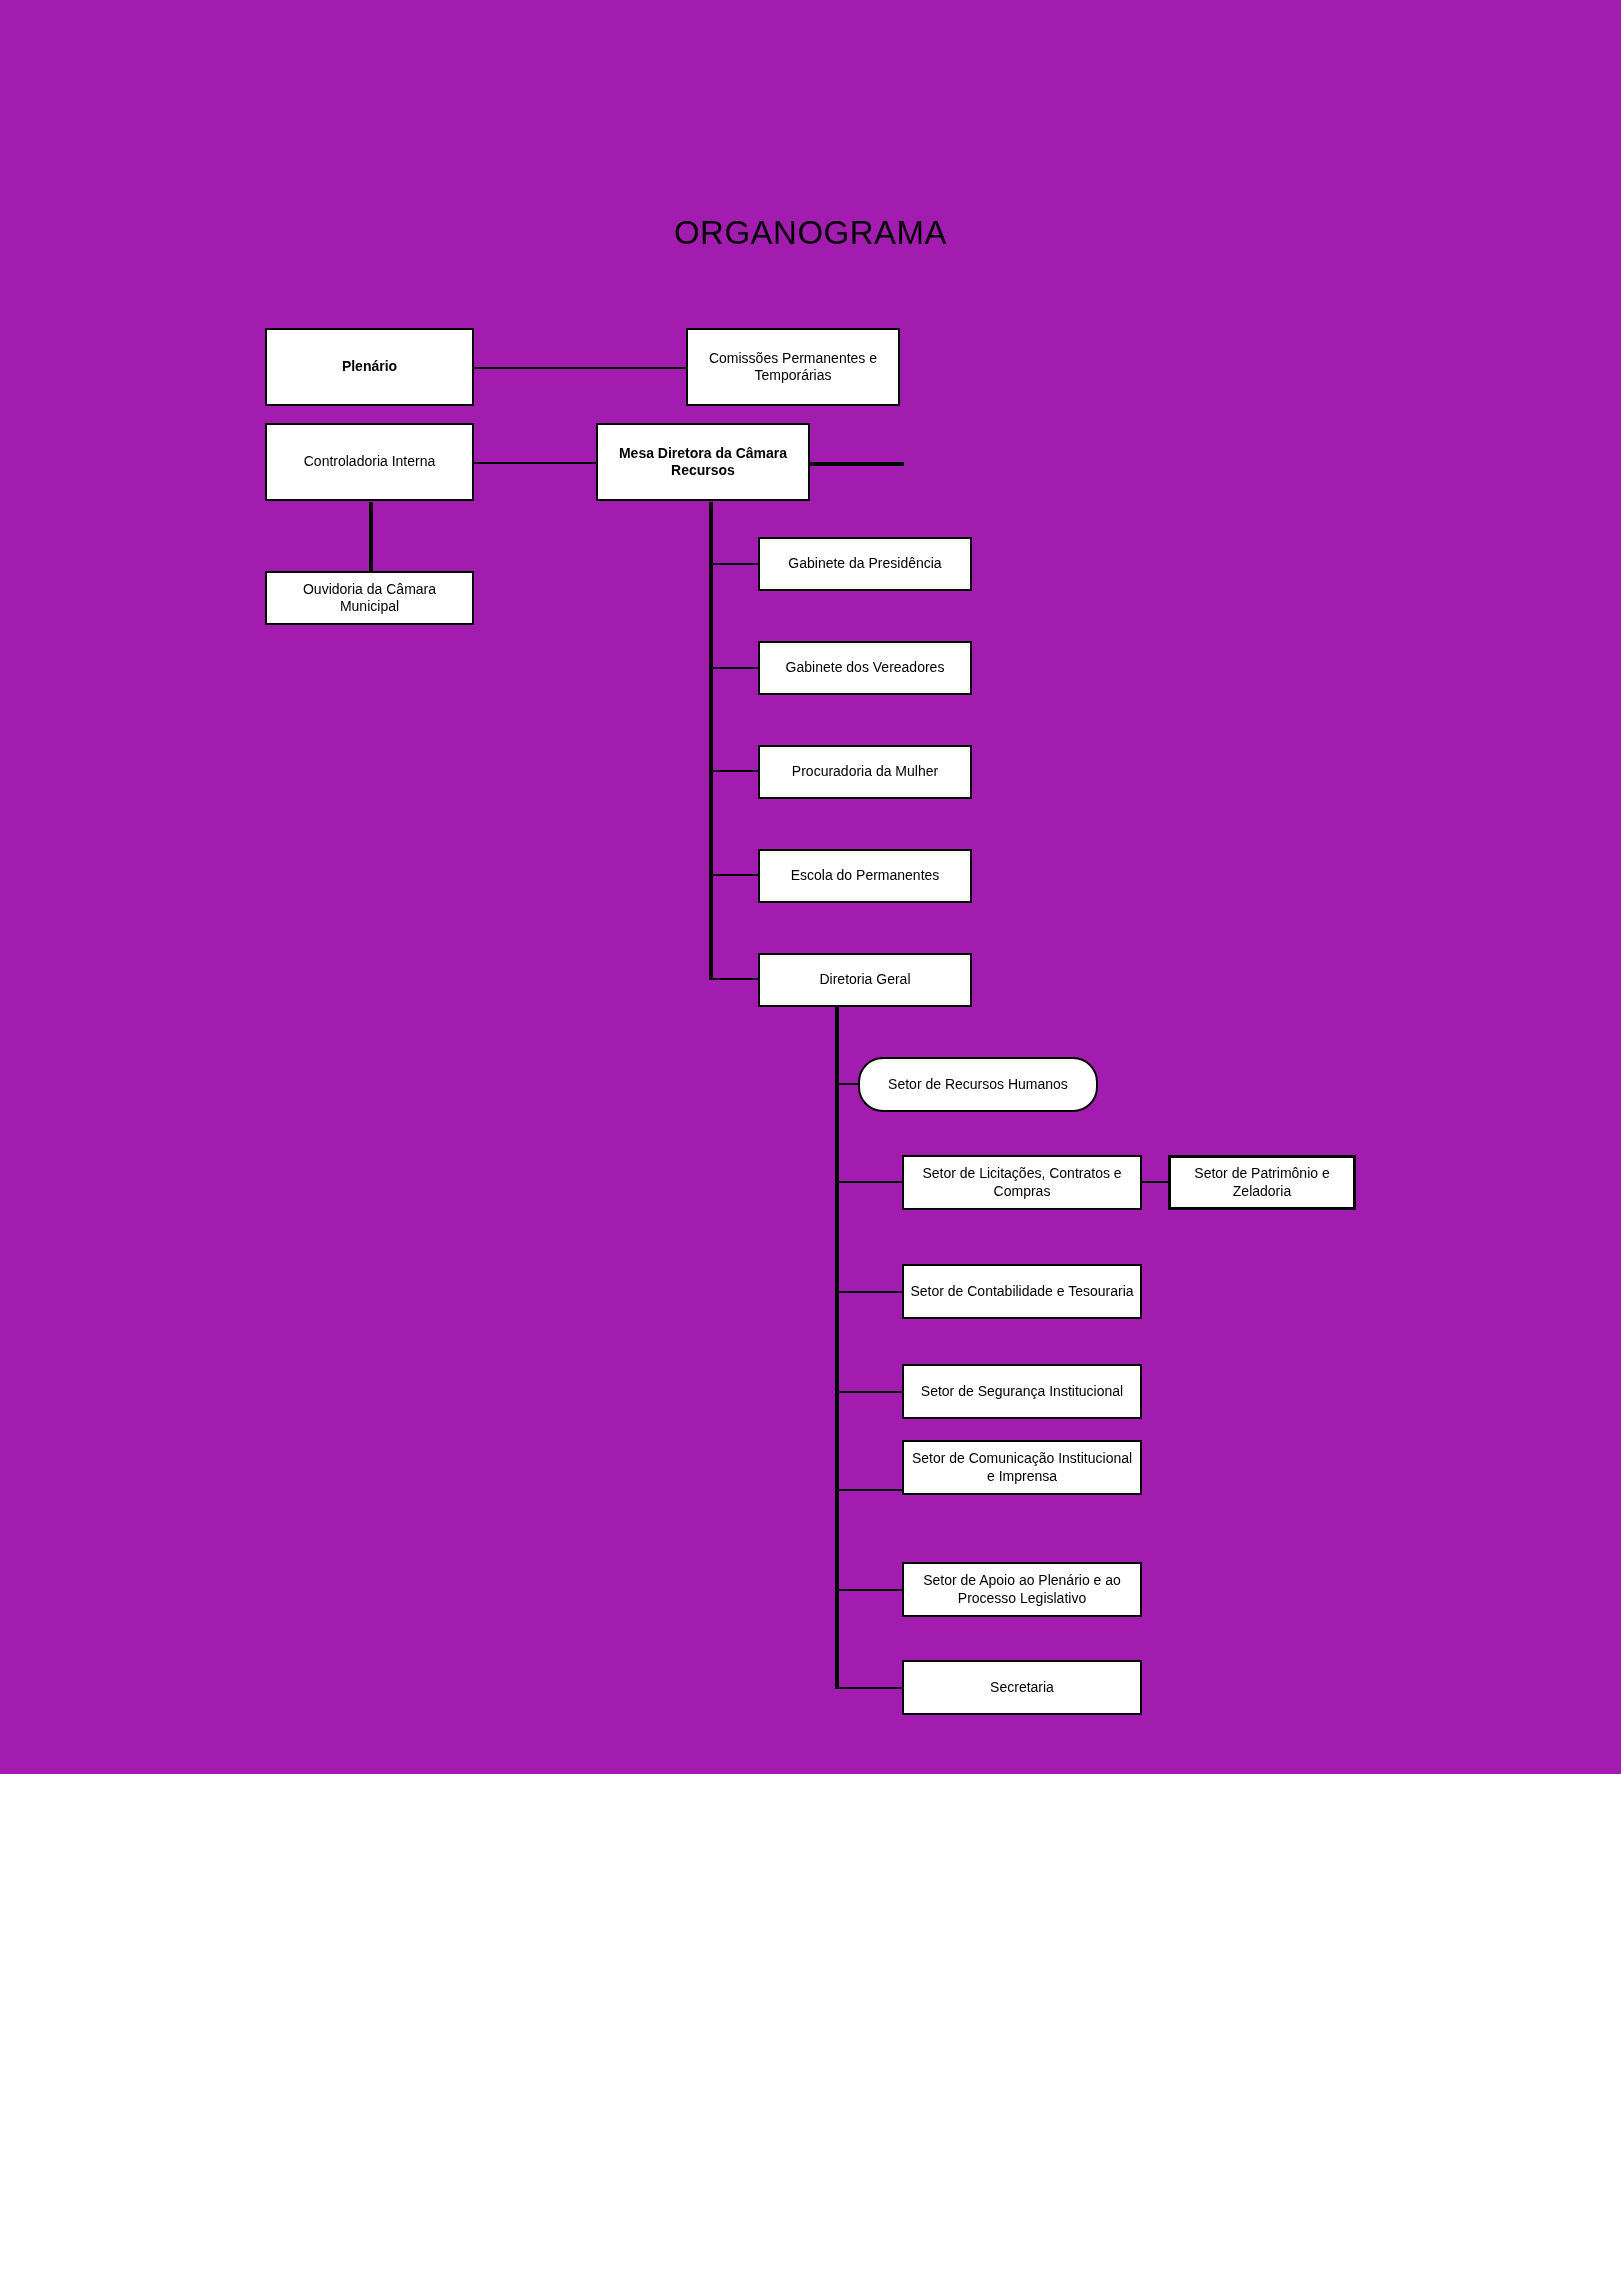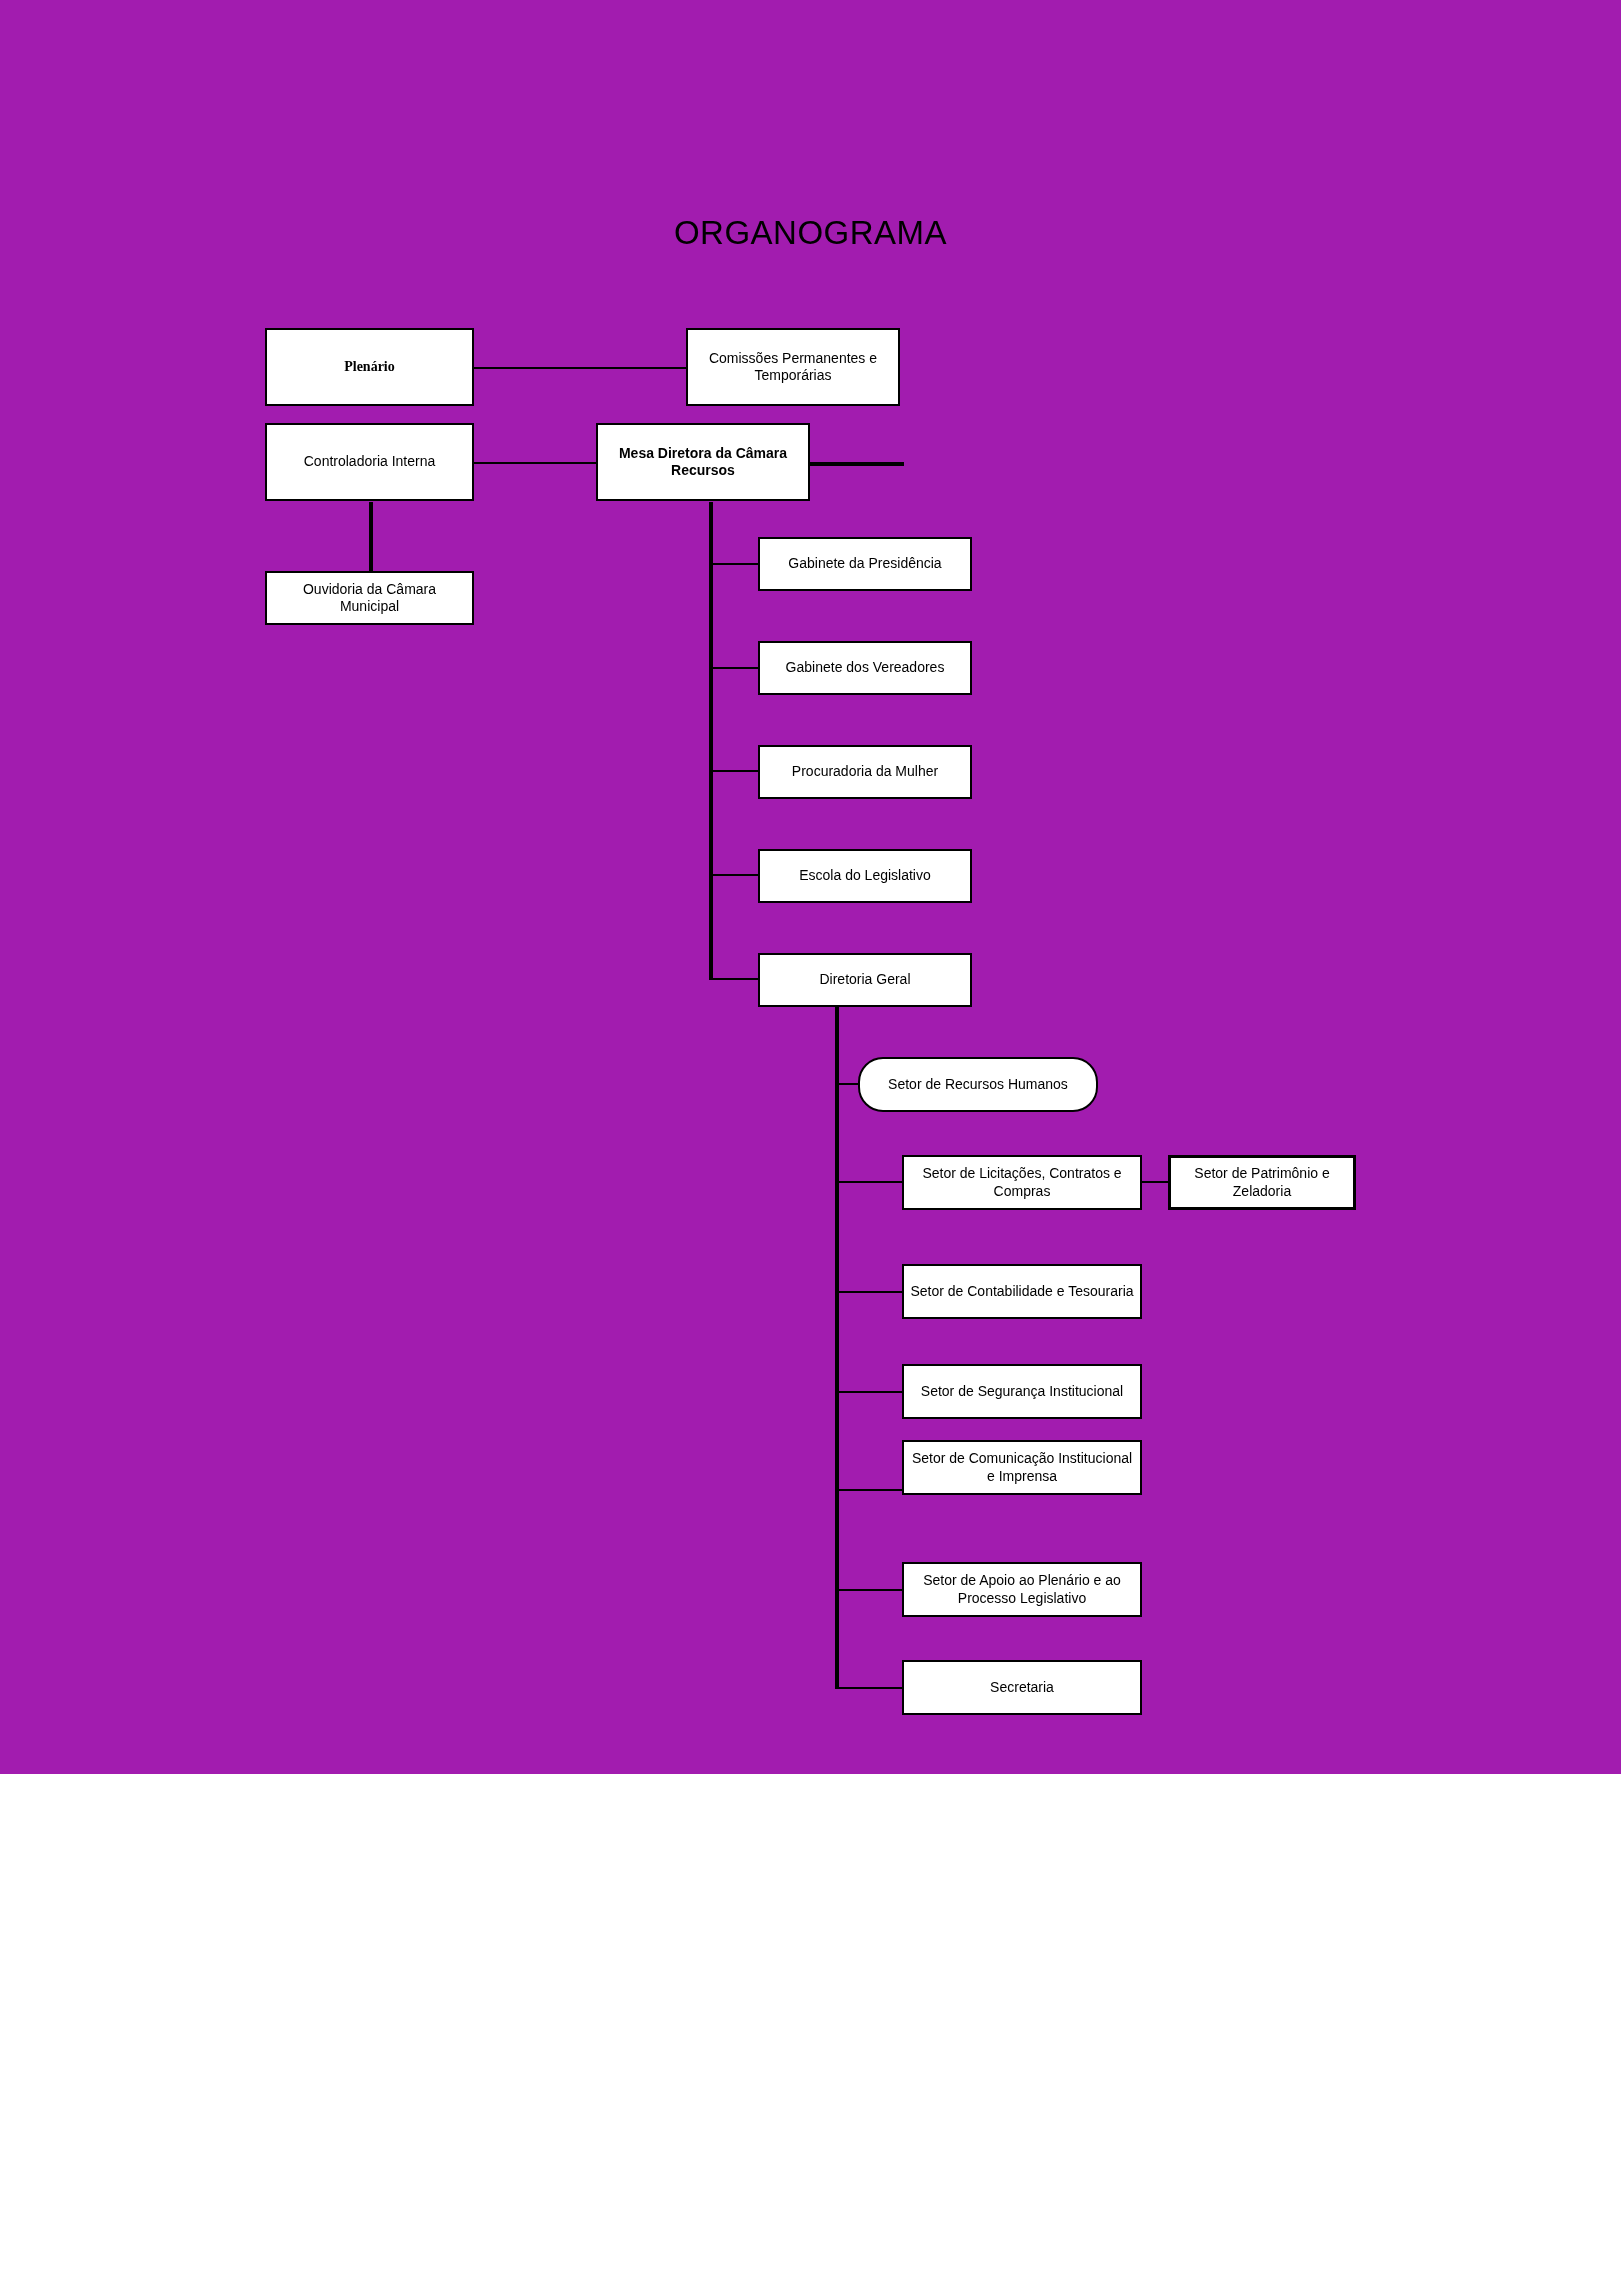--- a/index.html
+++ b/index.html
@@ -102,21 +102,21 @@
       <div class="conn h" style="left: 709px; top: 978px; width: 49px; height: 2px;"></div>
       <div class="conn v thick" style="left: 835px; top: 1007px; height: 681px; width: 3.9px;"></div>
       <div class="conn h" style="left: 835px; top: 1083px; width: 67px; height: 2px;"></div>
       <div class="conn h" style="left: 835px; top: 1181px; width: 67px; height: 2px;"></div>
       <div class="conn h" style="left: 1142px; top: 1181px; width: 26.5px; height: 2px;"></div>
       <div class="conn h" style="left: 835px; top: 1291px; width: 67px; height: 2px;"></div>
       <div class="conn h" style="left: 835px; top: 1391px; width: 67px; height: 2px;"></div>
       <div class="conn h" style="left: 835px; top: 1489px; width: 67px; height: 2px;"></div>
       <div class="conn h" style="left: 835px; top: 1589px; width: 67px; height: 2px;"></div>
       <div class="conn h" style="left: 835px; top: 1687px; width: 67px; height: 2px;"></div>
-      <div class="node bold" style="left: 265px; top: 328px; width: 209px; height: 78px; font-family: Liberation Serif, serif;">
+      <div class="node bold" style="left: 265px; top: 328px; width: 209px; height: 78px;">
         <span class="label">Plenário</span>
       </div>
       <div class="node" style="left: 686px; top: 328px; width: 214px; height: 78px;">
         <span class="label">Comissões Permanentes e Temporárias</span>
       </div>
       <div class="node" style="left: 265px; top: 423px; width: 209px; height: 78px;">
         <span class="label">Controladoria Interna</span>
       </div>
       <div class="node bold" style="left: 596px; top: 423px; width: 214px; height: 78px;">
         <span class="label">Mesa Diretora da Câmara Recursos</span>
@@ -127,21 +127,21 @@
       <div class="node" style="left: 758px; top: 537px; width: 214px; height: 54px;">
         <span class="label">Gabinete da Presidência</span>
       </div>
       <div class="node" style="left: 758px; top: 641px; width: 214px; height: 54px;">
         <span class="label">Gabinete dos Vereadores</span>
       </div>
       <div class="node" style="left: 758px; top: 745px; width: 214px; height: 54px;">
         <span class="label">Procuradoria da Mulher</span>
       </div>
       <div class="node" style="left: 758px; top: 849px; width: 214px; height: 54px;">
-        <span class="label">Escola do Legislativo</span>
+        <span class="label">Escola do Permanentes</span>
       </div>
       <div class="node" style="left: 758px; top: 953px; width: 214px; height: 54px;">
         <span class="label">Diretoria Geral</span>
       </div>
       <div class="node" style="left: 858px; top: 1057px; width: 240px; height: 55px; border-radius: 25px;">
         <span class="label">Setor de Recursos Humanos</span>
       </div>
       <div class="node" style="left: 902px; top: 1155px; width: 240px; height: 55px;">
         <span class="label">Setor de Licitações, Contratos e Compras</span>
       </div>

